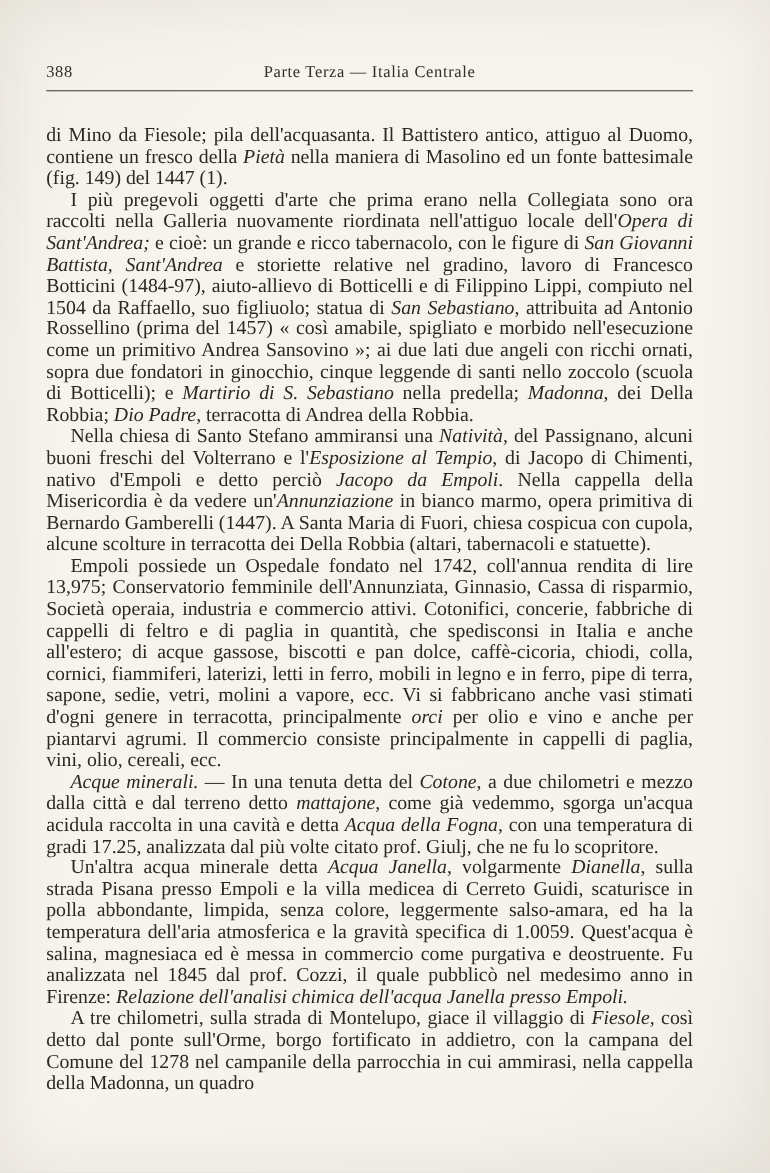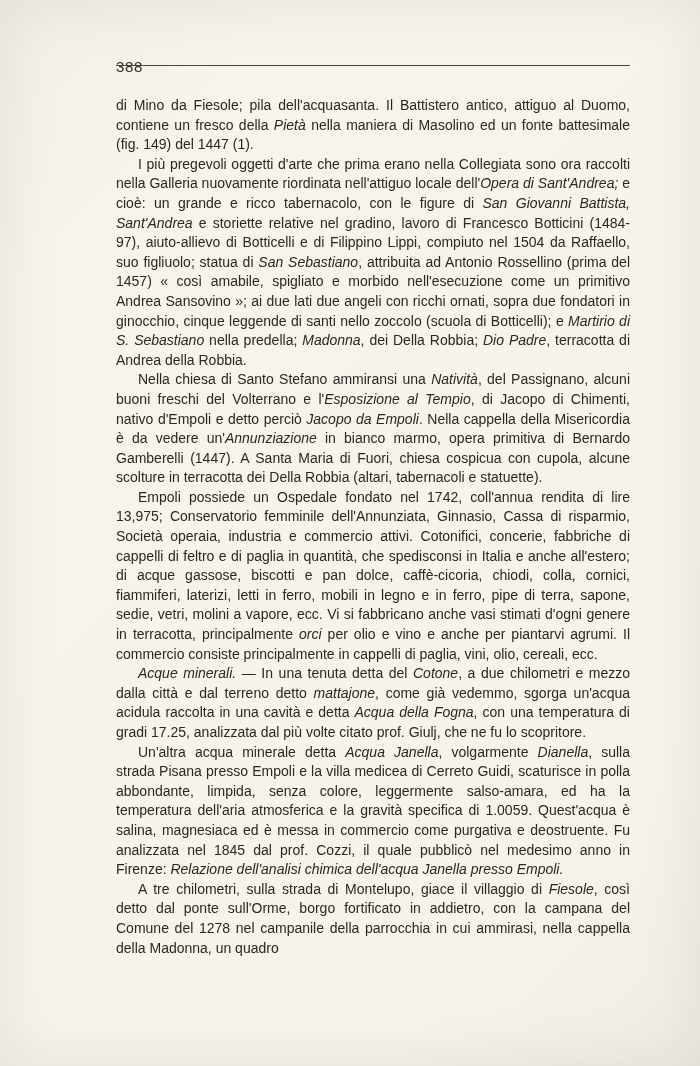--- a/index.html
+++ b/index.html
@@ -5,53 +5,54 @@
   * { margin: 0; padding: 0; box-sizing: border-box; }
   html, body { background: #e9e6df; }
   .page {
     position: relative;
     width: 700px;
     height: 1066px;
     margin: 0 auto;
     background: #f6f3ec;
     background: linear-gradient(135deg, #f2efe7 0%, #f7f4ed 18%, #f6f3ec 82%, #efece4 100%);
     color: #2b2722;
-    font-family: Liberation Sans, sans-serif;
-    padding: 58px 70px 0 116px;
+    font-family: Liberation Serif, serif;
+    padding: 58px 70px 0 42px;
     overflow: hidden;
     box-shadow: inset 0 0 60px rgba(120,110,90,0.12);
   }
   .header {
     position: relative;
     text-align: center;
     font-size: 15px;
     letter-spacing: 0.6px;
     color: #332f28;
   }
   .pagenum { position: absolute; left: 0; top: 0; }
   .header-rule {
     border: 0;
     border-top: 1.5px solid #4d4639;
     margin-top: 7px;
     margin-bottom: 30px;
   }
   .body-text p.para, .closing p.para {
-    font-size: 14px;
+    font-size: 18px;
     line-height: 19.6px;
     text-align: justify;
   }
   p.indent { text-indent: 22px; }
   i { font-style: italic; }
 </style>
 </head>
 <body>
 
 <div class="page">
   <div class="header">
     <span class="pagenum">388</span>
+    <span class="running-title">Parte Terza — Italia Centrale</span>
   </div>
   <hr class="header-rule">
 
   <div class="body-text" id="body-text">
       <p class="para"><span>di Mino da Fiesole; pila dell'acquasanta. Il Battistero antico, attiguo al Duomo, contiene un fresco della </span><i>Pietà</i><span> nella maniera di Masolino ed un fonte battesimale (fig. 149) del 1447 (1).</span></p>
       <p class="para indent"><span>I più pregevoli oggetti d'arte che prima erano nella Collegiata sono ora raccolti nella Galleria nuovamente riordinata nell'attiguo locale dell'</span><i>Opera di Sant'Andrea;</i><span> e cioè: un grande e ricco tabernacolo, con le figure di </span><i>San Giovanni Battista, Sant'Andrea</i><span> e storiette relative nel gradino, lavoro di Francesco Botticini (1484-97), aiuto-allievo di Botticelli e di Filippino Lippi, compiuto nel 1504 da Raffaello, suo figliuolo; statua di </span><i>San Sebastiano</i><span>, attribuita ad Antonio Rossellino (prima del 1457) « così amabile, spigliato e morbido nell'esecuzione come un primitivo Andrea Sansovino »; ai due lati due angeli con ricchi ornati, sopra due fondatori in ginocchio, cinque leggende di santi nello zoccolo (scuola di Botticelli); e </span><i>Martirio di S. Sebastiano</i><span> nella predella; </span><i>Madonna</i><span>, dei Della Robbia; </span><i>Dio Padre</i><span>, terracotta di Andrea della Robbia.</span></p>
       <p class="para indent"><span>Nella chiesa di Santo Stefano ammiransi una </span><i>Natività</i><span>, del Passignano, alcuni buoni freschi del Volterrano e l'</span><i>Esposizione al Tempio</i><span>, di Jacopo di Chimenti, nativo d'Empoli e detto perciò </span><i>Jacopo da Empoli</i><span>. Nella cappella della Misericordia è da vedere un'</span><i>Annunziazione</i><span> in bianco marmo, opera primitiva di Bernardo Gamberelli (1447). A Santa Maria di Fuori, chiesa cospicua con cupola, alcune scolture in terracotta dei Della Robbia (altari, tabernacoli e statuette).</span></p>
       <p class="para indent"><span>Empoli possiede un Ospedale fondato nel 1742, coll'annua rendita di lire 13,975; Conservatorio femminile dell'Annunziata, Ginnasio, Cassa di risparmio, Società operaia, industria e commercio attivi. Cotonifici, concerie, fabbriche di cappelli di feltro e di paglia in quantità, che spedisconsi in Italia e anche all'estero; di acque gassose, biscotti e pan dolce, caffè-cicoria, chiodi, colla, cornici, fiammiferi, laterizi, letti in ferro, mobili in legno e in ferro, pipe di terra, sapone, sedie, vetri, molini a vapore, ecc. Vi si fabbricano anche vasi stimati d'ogni genere in terracotta, principalmente </span><i>orci</i><span> per olio e vino e anche per piantarvi agrumi. Il commercio consiste principalmente in cappelli di paglia, vini, olio, cereali, ecc.</span></p>
       <p class="para indent"><i>Acque minerali.</i><span> — In una tenuta detta del </span><i>Cotone</i><span>, a due chilometri e mezzo dalla città e dal terreno detto </span><i>mattajone</i><span>, come già vedemmo, sgorga un'acqua acidula raccolta in una cavità e detta </span><i>Acqua della Fogna</i><span>, con una temperatura di gradi 17.25, analizzata dal più volte citato prof. Giulj, che ne fu lo scopritore.</span></p>
       <p class="para indent"><span>Un'altra acqua minerale detta </span><i>Acqua Janella</i><span>, volgarmente </span><i>Dianella</i><span>, sulla strada Pisana presso Empoli e la villa medicea di Cerreto Guidi, scaturisce in polla abbondante, limpida, senza colore, leggermente salso-amara, ed ha la temperatura dell'aria atmosferica e la gravità specifica di 1.0059. Quest'acqua è salina, magnesiaca ed è messa in commercio come purgativa e deostruente. Fu analizzata nel 1845 dal prof. Cozzi, il quale pubblicò nel medesimo anno in Firenze: </span><i>Relazione dell'analisi chimica dell'acqua Janella presso Empoli.</i></p>

